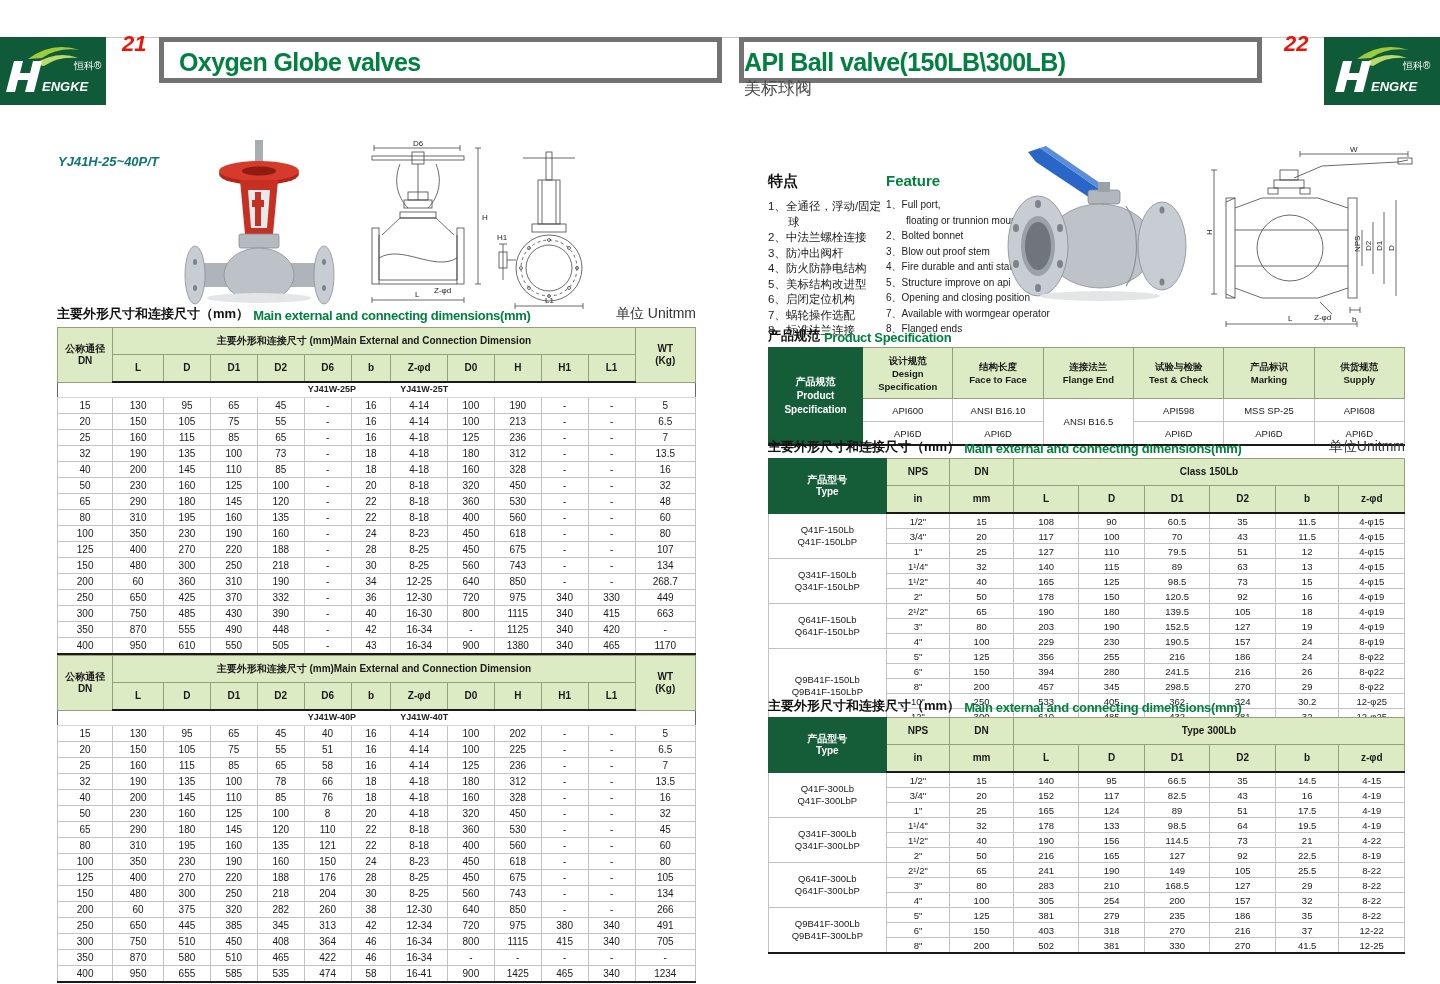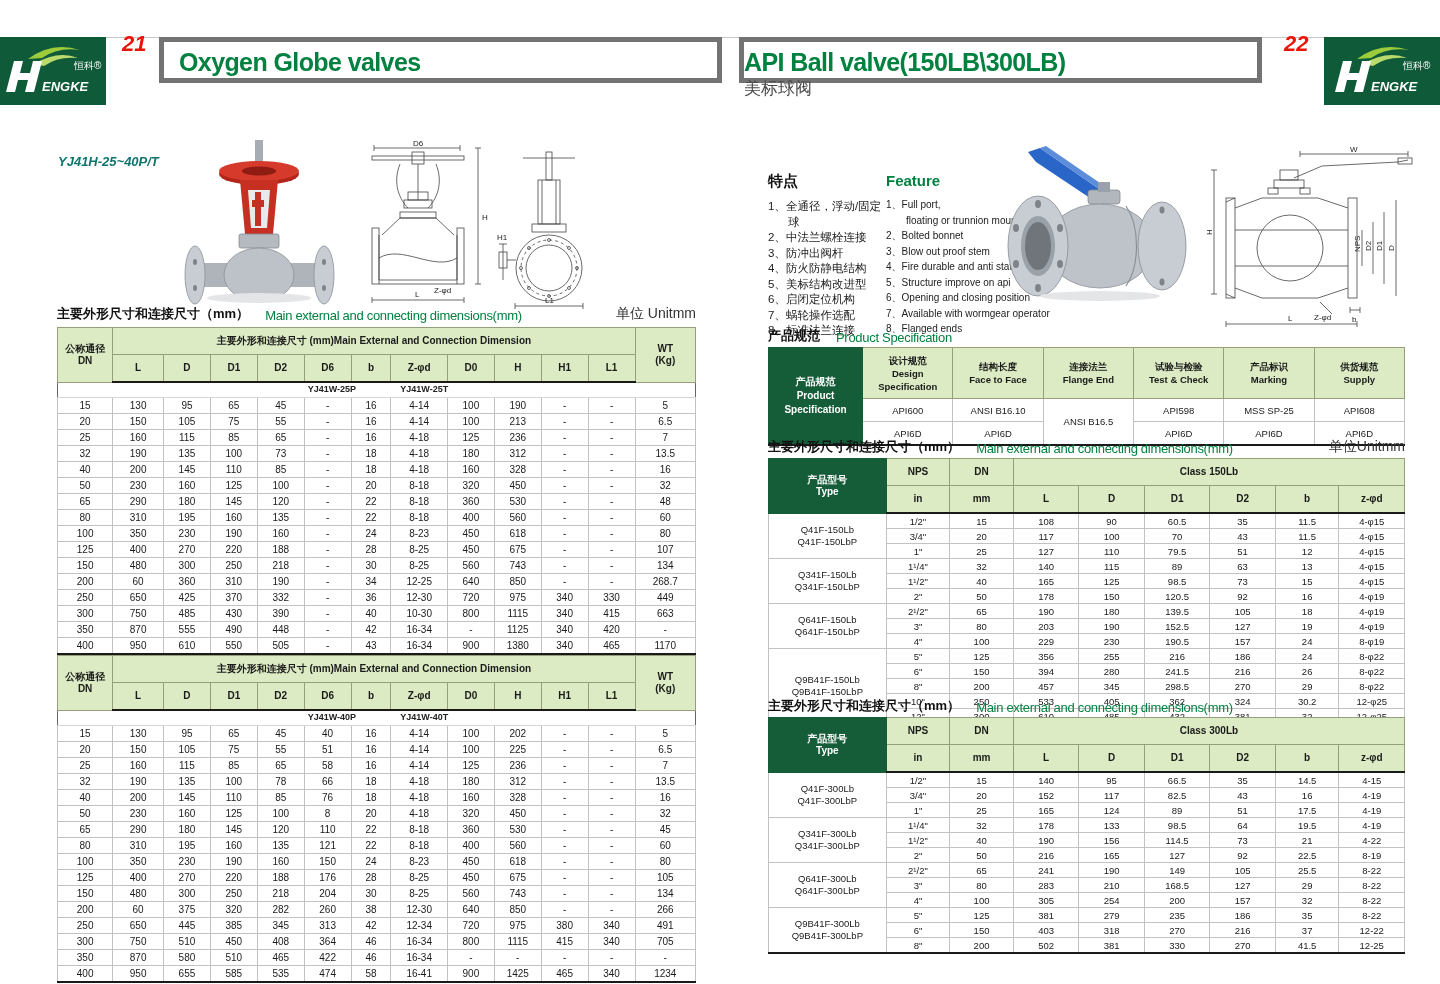--- a/index.html
+++ b/index.html
@@ -15,21 +15,21 @@
   .pnum-l{left:122px;} .pnum-r{left:1284px;}
   .tbox{position:absolute;top:37px;height:46px;border:5px solid #737373;background:#fff;box-sizing:border-box;padding-top:7px;}
   .tbox-l{left:159px;width:563px;padding-left:15px;}
   .tbox-r{left:739px;width:523px;}
   .t-en{color:#00813f;font-size:25px;font-weight:bold;letter-spacing:-0.6px;line-height:26px;}
   .t-zh{color:#4a4a4a;font-size:17px;margin-top:2px;}
 
   
   .sec-title{position:absolute;display:flex;align-items:flex-end;}
   .sec-title .zh{font-size:13px;font-weight:bold;color:#111;}
-  .sec-title .en{font-size:13px;font-weight:normal;color:#00813f;margin-left:16px;letter-spacing:-0.3px;}
+  .sec-title .en{font-size:13px;font-weight:bold;color:#00813f;margin-left:4px;letter-spacing:-0.3px;}
   .sec-title .unit{margin-left:auto;font-size:14px;color:#333;}
 
   
   .dim-table{border-collapse:collapse;table-layout:fixed;width:100%;background:#fff;
              border:1px solid #666;}
   .dim-table th{background:#dcebc3;border:1px solid #93a07a;font-size:10px;font-weight:bold;
                 color:#1a1a1a;white-space:pre-line;padding:5px;height:16px;line-height:12px;}
   .dim-table td{border:1px solid #c2c2c2;text-align:center;font-size:10px;color:#1a1a1a;
                 padding:0;height:15px;}
   .dim-table thead tr:last-child th{border-bottom:2px solid #1a1a1a;}
@@ -444,21 +444,21 @@
             <td>449</td>
           </tr>
           <tr>
             <td>300</td>
             <td>750</td>
             <td>485</td>
             <td>430</td>
             <td>390</td>
             <td>-</td>
             <td>40</td>
-            <td>10-30</td>
+            <td>16-30</td>
             <td>800</td>
             <td>1115</td>
             <td>340</td>
             <td>415</td>
             <td>663</td>
           </tr>
           <tr>
             <td>350</td>
             <td>870</td>
             <td>555</td>
@@ -1134,21 +1134,21 @@
         <col style="width:10.3%">
         <col style="width:10%">
         <col style="width:10.3%">
     </colgroup>
     <thead>
       <tr>
         <th class="corner" rowspan="2">产品型号
 Type</th>
         <th>NPS</th>
         <th>DN</th>
-        <th colspan="6">Class 300Lb</th>
+        <th colspan="6">Type 300Lb</th>
       </tr>
       <tr>
         <th>in</th>
         <th>mm</th>
       <th>L</th>
           <th>D</th>
           <th>D1</th>
           <th>D2</th>
           <th>b</th>
           <th>z-φd</th>

